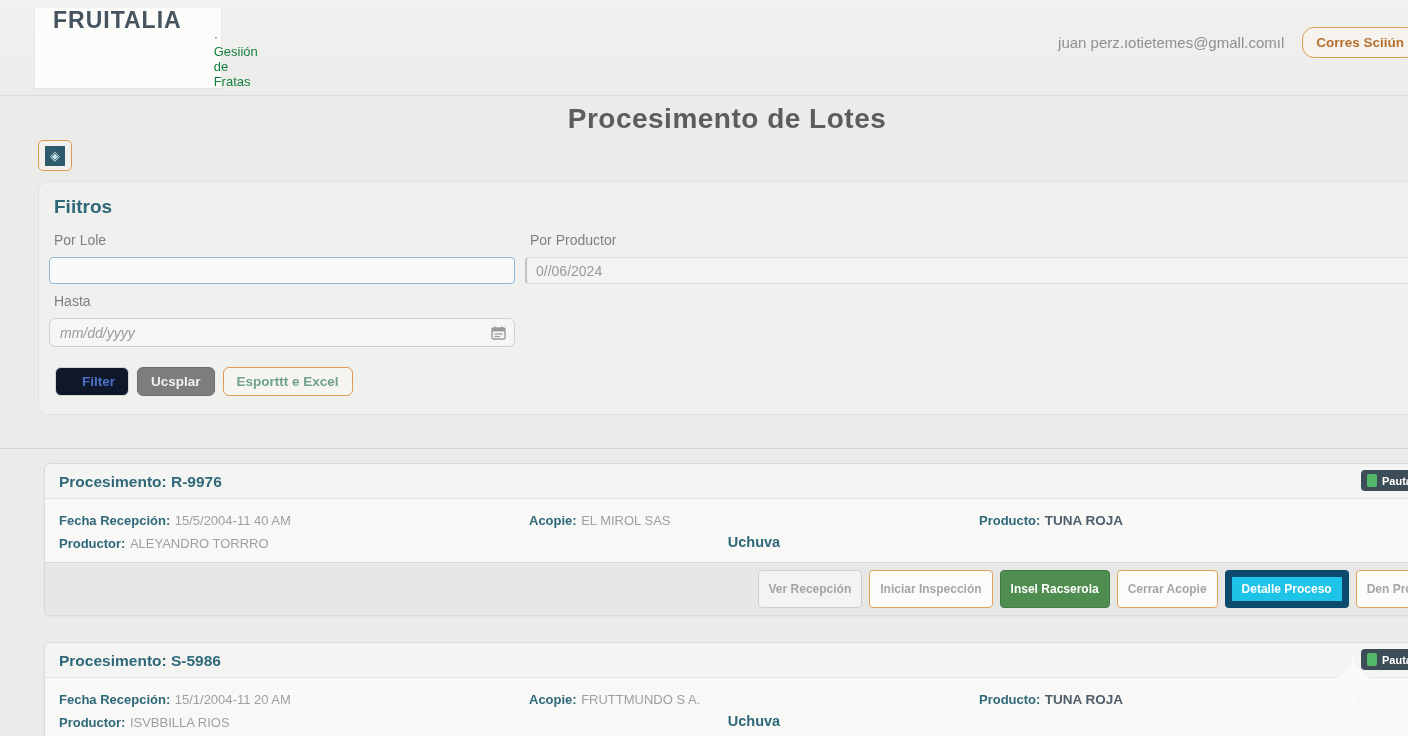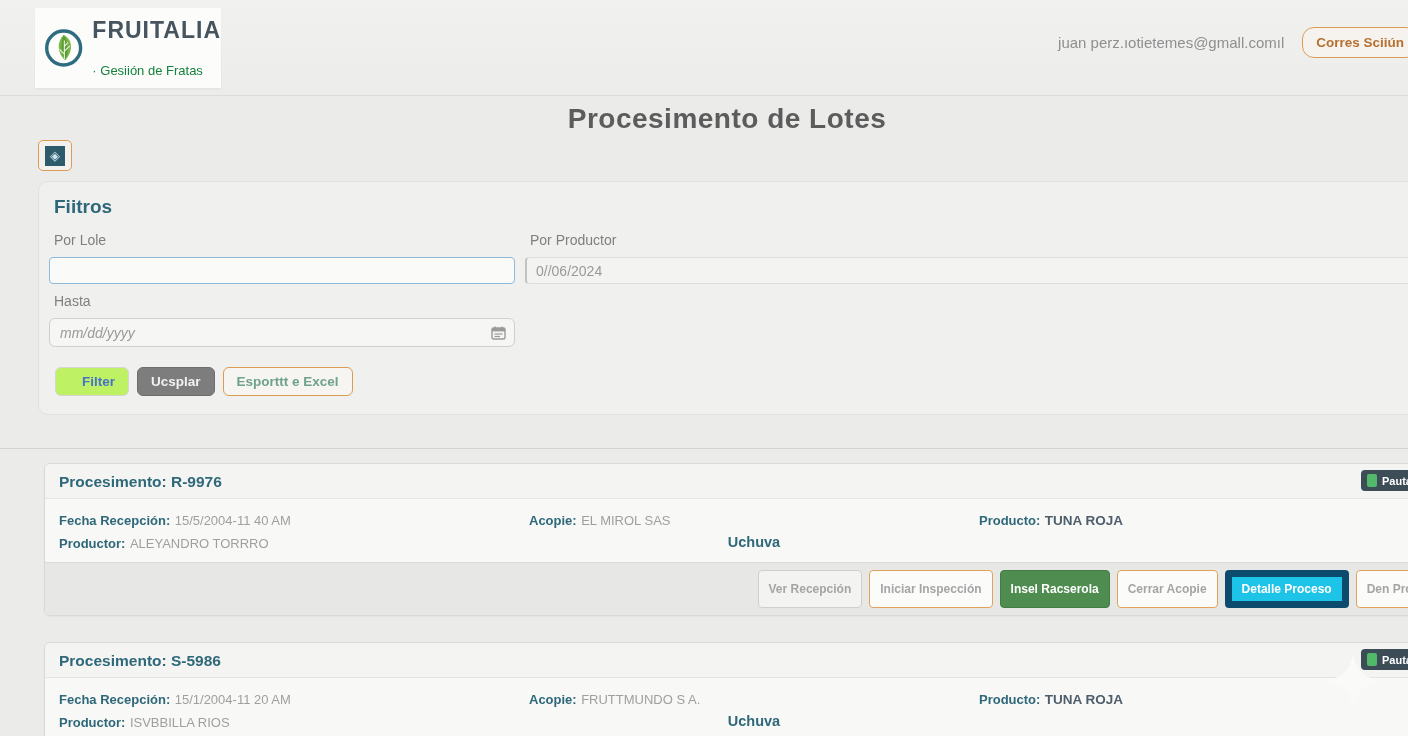--- a/index.html
+++ b/index.html
@@ -7,21 +7,21 @@
     width:1408px;height:736px;overflow:hidden;position:relative;
     background:#ebebea;
     font-family:"Liberation Sans", sans-serif;
   }
   .page{width:1460px;}
 
   
   .topbar{height:95px;background:linear-gradient(#f1f1f0,#ececeb);border-bottom:1px solid #dcdcdb;position:relative;}
   .logo-box{position:absolute;left:35px;top:8px;width:186px;height:80px;background:#fcfcfb;
     display:flex;align-items:center;gap:9px;padding-left:9px;box-sizing:border-box;box-shadow:0 1px 2px rgba(0,0,0,.05);}
-  .brand-text{display:flex;flex-direction:column;}
+  .brand-text{display:flex;flex-direction:row;gap:32px;}
   .brand-name{font-size:23px;font-weight:bold;color:#45545f;letter-spacing:1px;line-height:24px;}
   .brand-tag{font-size:13px;color:#15803d;margin-top:21px;}
   .topbar-right{position:absolute;right:42px;top:27px;display:flex;align-items:center;gap:18px;}
   .user-email{color:#8f8f8f;font-size:15px;}
   .logout-btn{border:1.5px solid #dd9c52;border-radius:12px;background:#f6f3ef;color:#b5702f;
     font-size:13.5px;font-weight:600;padding:7px 13px;cursor:pointer;font-family:inherit;}
 
   
   .page-title{width:1408px;text-align:center;margin-top:7px;font-size:28px;font-weight:600;color:#5c5c5c;letter-spacing:.5px;padding-left:23px;}
 
@@ -42,21 +42,21 @@
   .input-productor{width:100%;height:27px;border:1px solid #dcdcdb;border-left:2px solid #c2c2c1;border-radius:4px;
     background:#f3f3f2;color:#9a9a9a;font-size:14px;padding:0 9px;box-sizing:border-box;font-family:inherit;}
   .filter-row2{margin-top:9px;width:466px;}
   .hasta-wrap{position:relative;}
   .input-hasta{width:100%;height:29px;border:1px solid #cfcfce;border-radius:6px;background:#f6f6f5;
     font-style:italic;color:#0f172a;padding:0 32px 0 10px;font-size:14px;box-sizing:border-box;font-family:inherit;}
   .input-hasta::placeholder{color:#9a9a9a;font-style:italic;}
   .calendar-icon{position:absolute;right:9px;top:8px;}
   .filter-actions{display:flex;gap:8px;margin:20px 0 0 6px;}
   .fbtn{border-radius:6px;padding:6px 13px;font-size:13.5px;font-weight:bold;cursor:pointer;font-family:inherit;}
-  .btn-filter{background:#bef264;color:#4a72c8;border:1px solid #d5d5d4;padding-left:26px;}
+  .btn-filter{background:#0f172a;color:#4a72c8;border:1px solid #d5d5d4;padding-left:26px;}
   .btn-clear{background:#7d7d7d;color:#f2f2f2;border:1px solid #6e6e6e;}
   .btn-export{background:#f6f5f1;color:#6fa18e;border:1.5px solid #dd9c52;}
 
   .divider{border:none;border-top:1px solid #d3d3d2;margin:33px 0 0 0;width:1460px;}
 
   
   .card{margin:14px 0 0 44px;width:1418px;box-sizing:border-box;background:#f8f8f7;
     border:1px solid #d9d9d8;border-radius:6px;overflow:hidden;box-shadow:0 1px 2px rgba(0,0,0,.04);}
   .card2{margin-top:26px;}
   .card-header{position:relative;padding:9px 14px 7px;border-bottom:1px solid #e4e4e3;background:#f4f4f3;}

